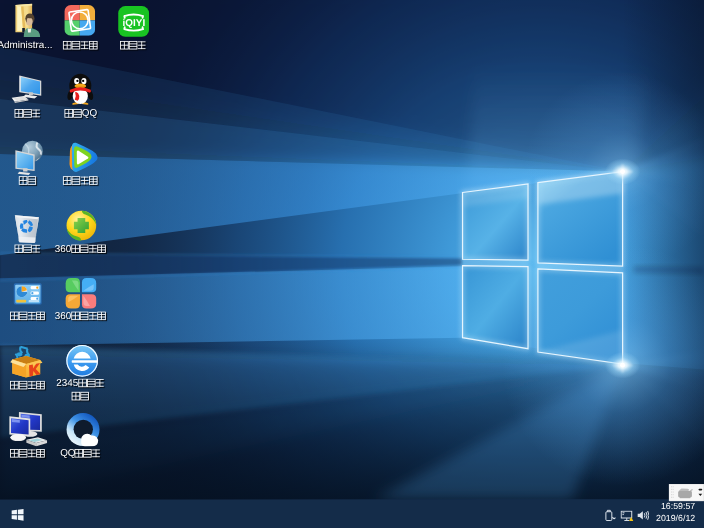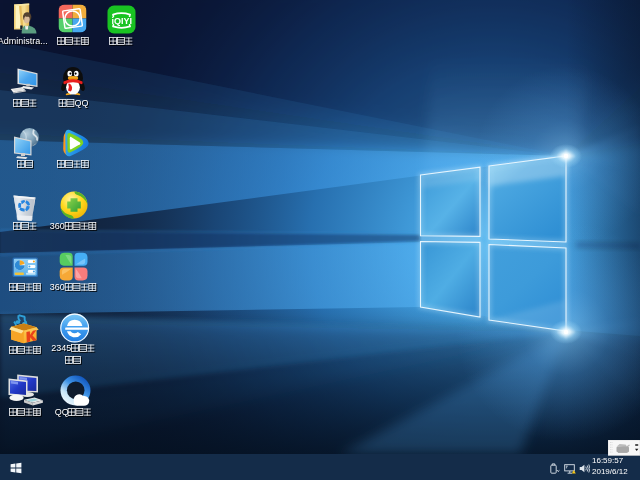--- a/index.html
+++ b/index.html
@@ -594,21 +594,21 @@
 <rect x="0.7" y="0.7" width="9.6" height="6.2"></rect>
 <path d="M3.6,9.2 h4.4 M5.8,7 v2"></path>
 <path d="M1.9,2.2 h1.8 M1.9,3.8 h1.2"></path>
 </g>
 <path d="M7.8,9.6 l2,-3.6 l2,3.6 z" fill="#f5c518"></path>
 </svg>
 <svg class="ic" style="left:579px;top:464px" width="11" height="9" viewBox="0 0 11 9">
 <path d="M0.7,3 h1.8 L5.4,0.7 V8.3 L2.5,6 h-1.8 z" fill="#dde4ec"></path>
 <path d="M6.8,2.6 q1,1.9 0,3.8 M8.3,1.5 q1.7,3 0,6 M9.8,0.5 q2.3,4 0,8" stroke="#dde4ec" stroke-width="0.9" fill="none"></path>
 </svg>
-<div class="tray" style="left:592px;top:455.3px;width:40px;text-align:left;font-size:8px;line-height:11px">16:59:57<br>2019/6/12</div>
+<div class="tray" style="left:592px;top:455.3px;width:40px;text-align:right;font-size:8px;line-height:11px">16:59:57<br>2019/6/12</div>
 <svg class="ic" style="left:608px;top:439.5px" width="32" height="16" viewBox="0 0 32 16">
 <rect x="0" y="0" width="32" height="15.5" fill="#f7f7f7" stroke="#d0d0d0" stroke-width="0.5"></rect>
 <path d="M2.5,2 v12 M4,2 v12" stroke="#cfcfcf" stroke-width="0.7" stroke-dasharray="1,1.4" fill="none"></path>
 <g fill="#a8a8a8">
 <path d="M9,6.2 l2.6,-2.2 l5.4,0.4 q2.2,0.6 0.9,1.8 l0.4,0.3 2.8,-2 l0.9,0.7 -2.7,2.2 z" opacity="0.75"></path>
 <rect x="8.5" y="6.4" width="12.5" height="5.8" rx="1.3"></rect>
 <rect x="10" y="11.6" width="9.5" height="1.3"></rect>
 </g>
 <rect x="27" y="4.3" width="3.4" height="1.5" rx="0.7" fill="#1a1a1a"></rect>
 <path d="M27,8.8 h3.4 l-1.7,2.2 z" fill="#1a1a1a"></path>

